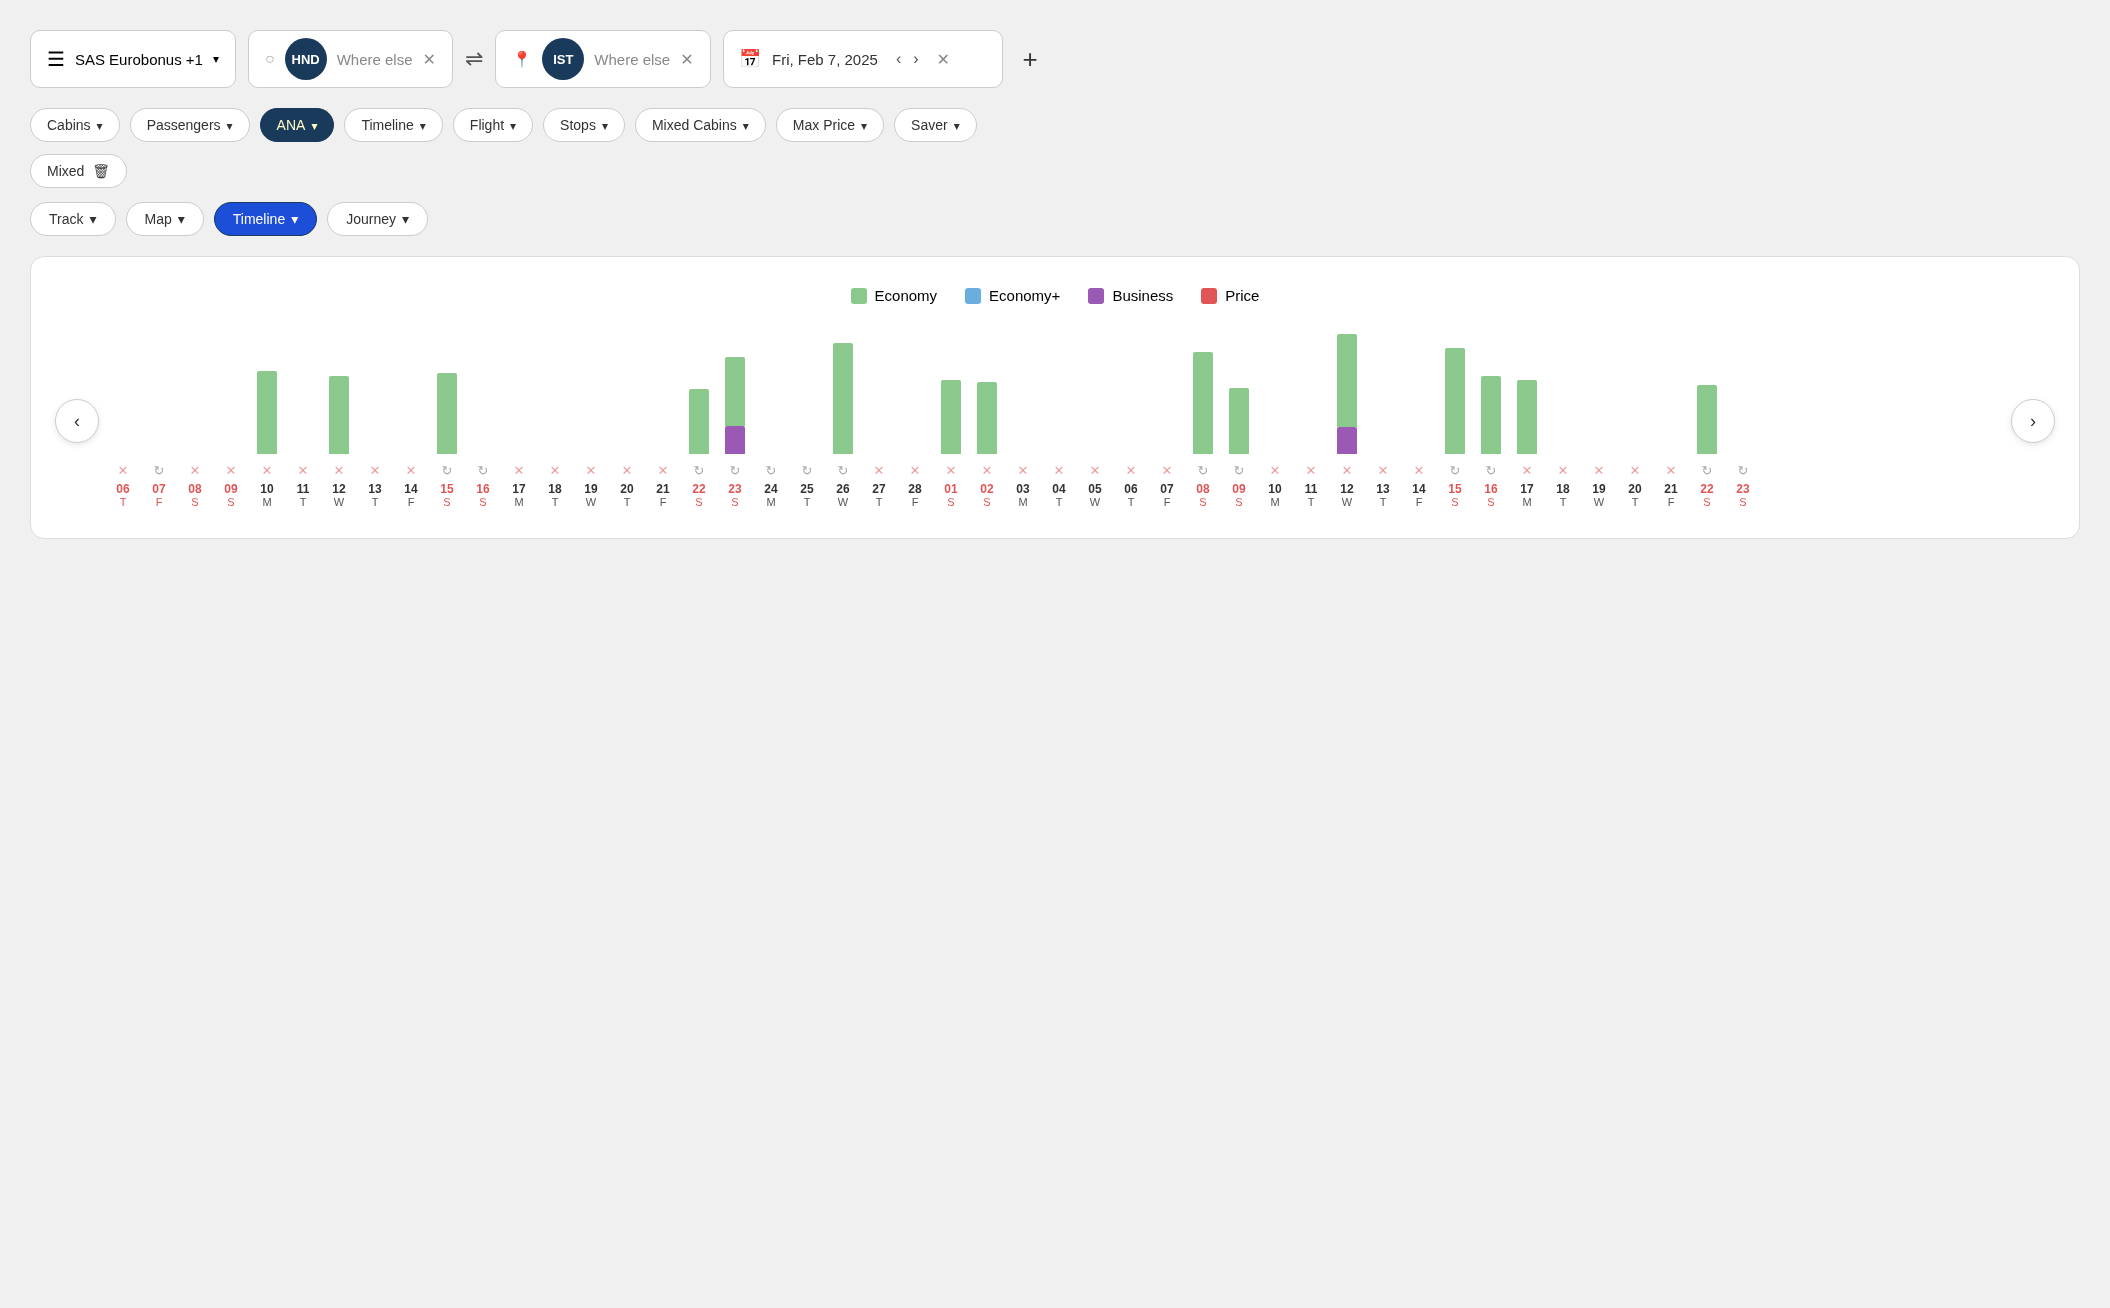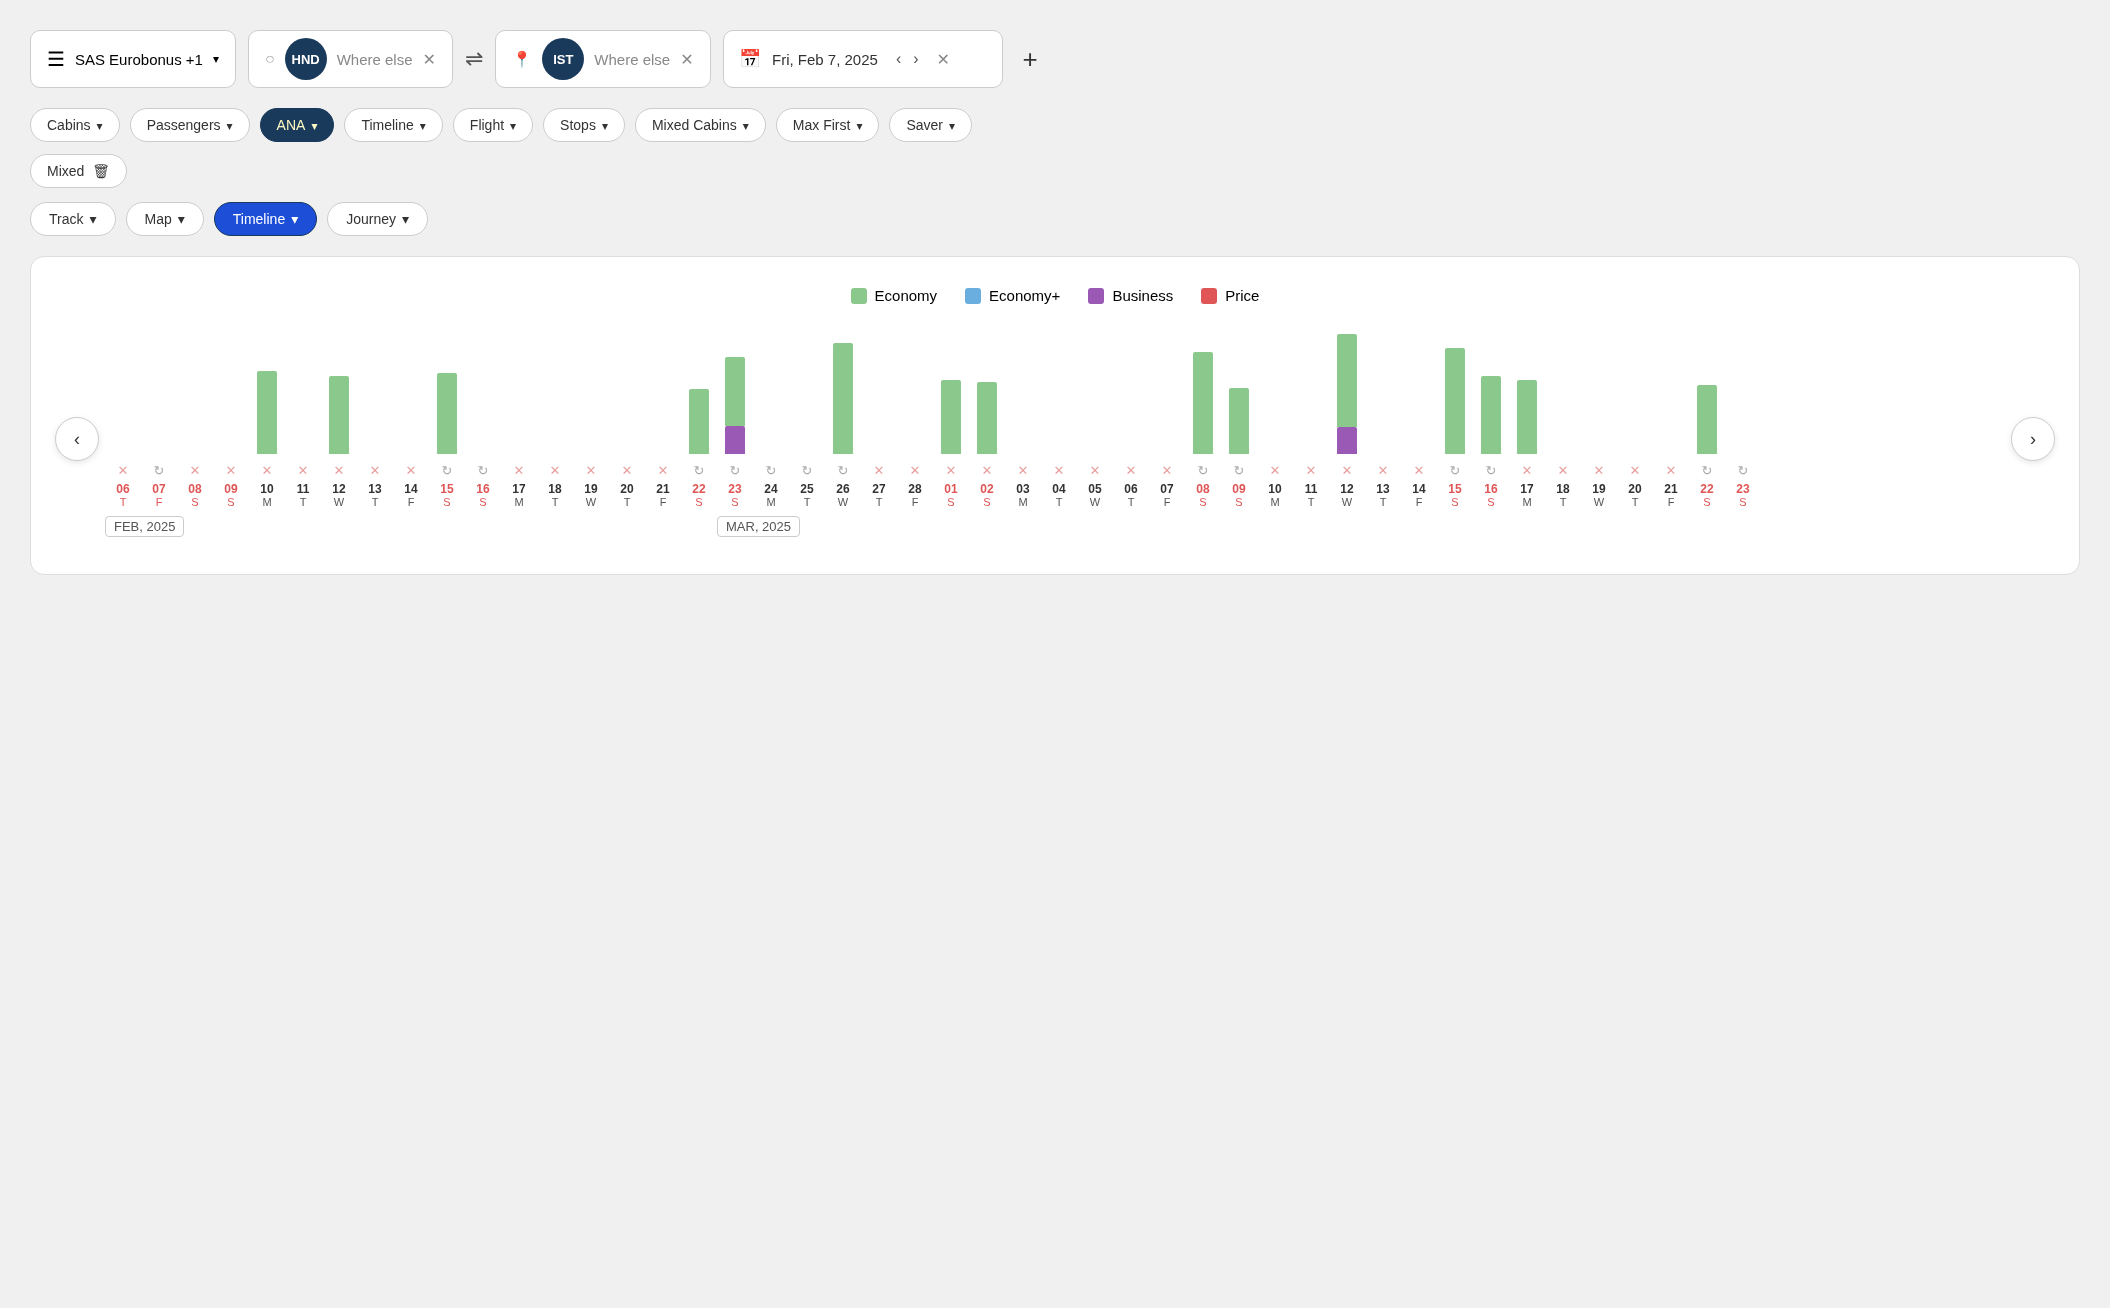--- a/index.html
+++ b/index.html
@@ -299,21 +299,21 @@
   </button>
   <button class="filter-btn">
     <span>Stops</span>
     <span class="chevron">▾</span>
   </button>
   <button class="filter-btn">
     <span>Mixed Cabins</span>
     <span class="chevron">▾</span>
   </button>
   <button class="filter-btn">
-    <span>Max First</span>
+    <span>Max Price</span>
     <span class="chevron">▾</span>
   </button>
   <button class="filter-btn">
     <span>Saver</span>
     <span class="chevron">▾</span>
   </button>
 </div>
 
 <div class="filters-row" style="margin-bottom:14px;">
   <button class="clear-btn">
@@ -850,20 +850,16 @@
 
       <div style="display:flex;flex-direction:column;align-items:center;width:36px;flex-shrink:0;cursor:pointer;">
         <div style="height:120px; width:20px;"></div>
         <div style="height:24px;display:flex;align-items:center;justify-content:center;margin-top:4px;">
           <span style="color:#aaa; font-size:13px;">↻</span>
         </div>
         <div style="font-size:12px;font-weight:600;color:#e05555;line-height:1.2;text-align:center;">23</div>
         <div style="font-size:11px;color:#e05555;text-align:center;">S</div>
       </div>
     </div>
-        <div style="position:relative; height:28px; margin-top:8px;">
-          <div style="position:absolute;left:0;top:0;font-size:13px;color:#555;background:white;padding:2px 8px;border:1px solid #ccc;border-radius:4px;">FEB, 2025</div>
-          <div style="position:absolute;left:612px;top:0;font-size:13px;color:#555;background:white;padding:2px 8px;border:1px solid #ccc;border-radius:4px;">MAR, 2025</div>
-        </div>
       </div>
   </div>
 
 </div>
 
 </body></html>

